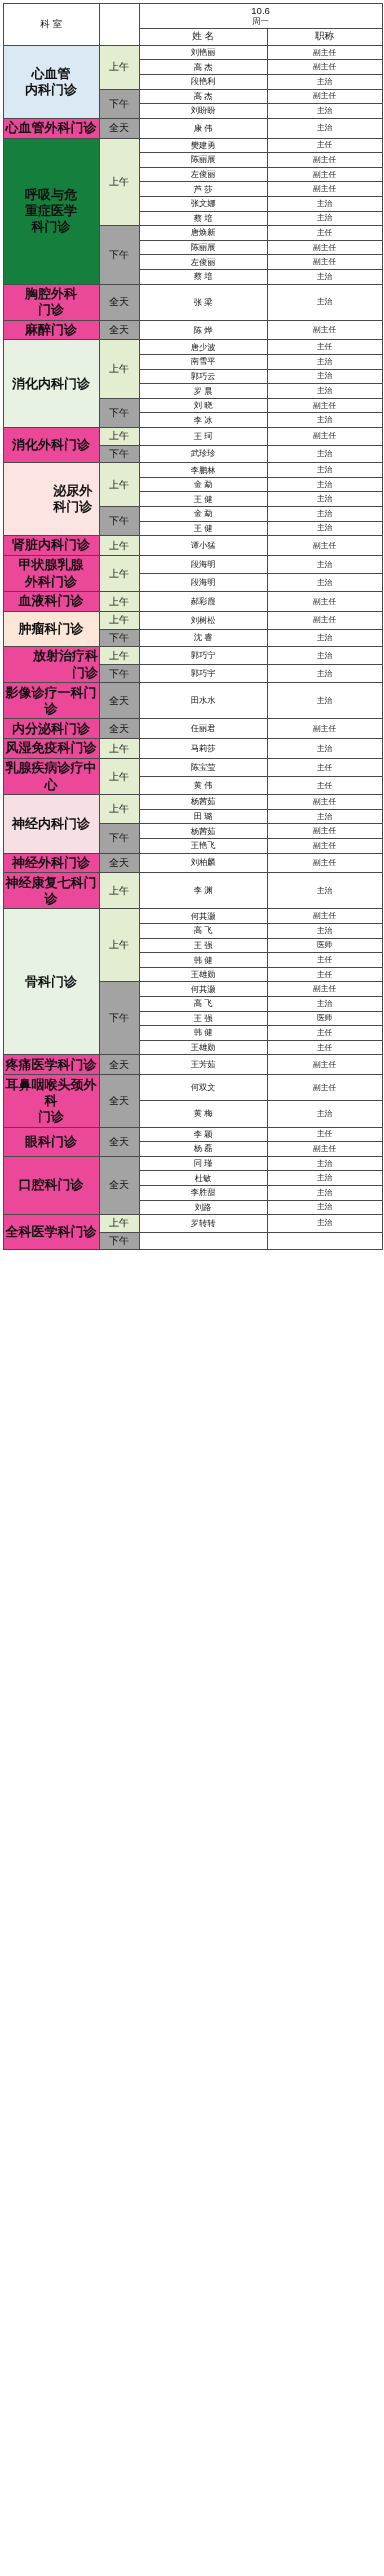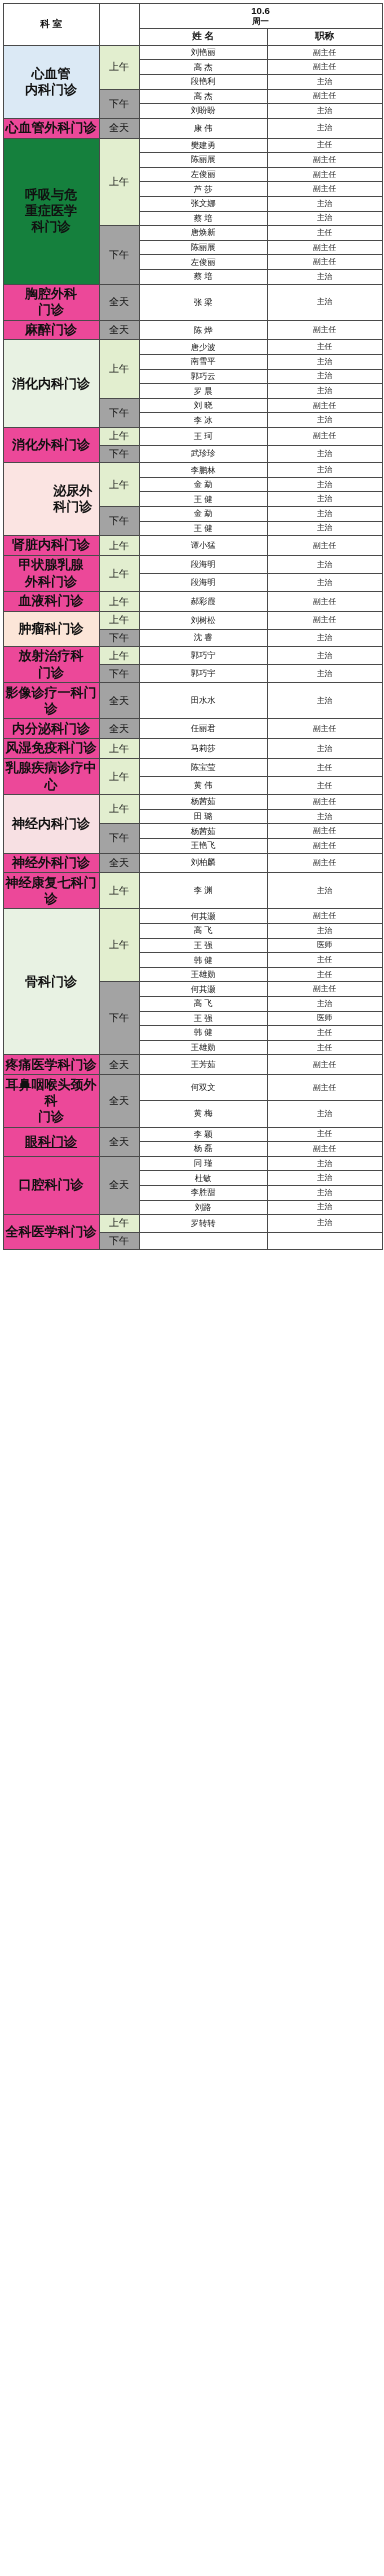--- a/index.html
+++ b/index.html
@@ -1,20 +1,20 @@
 <!DOCTYPE html>
 <html style="font-size:10.3px"><head>
 <meta charset="utf-8">
 <style>
   html,body{margin:0;padding:0;background:#ffffff;}
   body{font-family:"Liberation Sans","DejaVu Sans",sans-serif;}
   #sheet{width:385px;height:2576px;position:relative;box-sizing:border-box;padding:2.6px;}
   table{border-collapse:collapse;width:380px;table-layout:fixed;}
   td,th{border:0.6px solid #4a4a4a;font-size:8.3px;text-align:center;vertical-align:middle;padding:1.3px 0.6px;color:#111;}
-  .hdr td{font-weight:bold;font-size:9.6px;background:#ffffff;}
+  .hdr td{font-weight:normal;font-size:9.6px;background:#ffffff;}
   .dept{font-size:13px;font-weight:bold;line-height:1.25;}
   .period{font-size:10px;}
   .name{font-size:8.3px;}
   .title{font-size:7.7px;}
   .c-blue{background:#dbe9f5;}
   .c-green{background:#e2eecf;}
   .c-lgreen{background:#a3a3a3;}
   .c-cream{background:#15803d;}
   .c-pink{background:#fbe4e2;}
   .c-rose{background:#f7e0e3;}
@@ -224,21 +224,21 @@
           <td rowspan="1" class="period c-green">上午</td>
           <td class="name">刘树松</td>
           <td class="title">副主任</td>
         </tr>
         <tr>
           <td rowspan="1" class="period c-lgreen">下午</td>
           <td class="name">沈  睿</td>
           <td class="title">主治</td>
         </tr>
         <tr>
-          <td rowspan="2" class="dept c-white" style="white-space: pre-line;">放射治疗科
+          <td rowspan="2" class="dept c-white" style="white-space: pre-line; text-align: right;">放射治疗科
 门诊</td>
           <td rowspan="1" class="period c-green">上午</td>
           <td class="name">郭巧宁</td>
           <td class="title">主治</td>
         </tr>
         <tr>
           <td rowspan="1" class="period c-lgreen">下午</td>
           <td class="name">郭巧宇</td>
           <td class="title">主治</td>
         </tr>
@@ -355,21 +355,21 @@
 门诊</td>
           <td rowspan="2" class="period c-lgreen">全天</td>
           <td class="name">何双文</td>
           <td class="title">副主任</td>
         </tr>
         <tr>
           <td class="name">黄  梅</td>
           <td class="title">主治</td>
         </tr>
         <tr>
-          <td rowspan="2" class="dept c-white" style="white-space: pre-line; text-decoration: underline;">眼科门诊</td>
+          <td rowspan="2" class="dept c-white" style="white-space: pre-line;">眼科门诊</td>
           <td rowspan="2" class="period c-lgreen">全天</td>
           <td class="name">李  颖</td>
           <td class="title">主任</td>
         </tr>
         <tr>
           <td class="name">杨  磊</td>
           <td class="title">副主任</td>
         </tr>
         <tr>
           <td rowspan="4" class="dept c-white" style="white-space: pre-line;">口腔科门诊</td>

